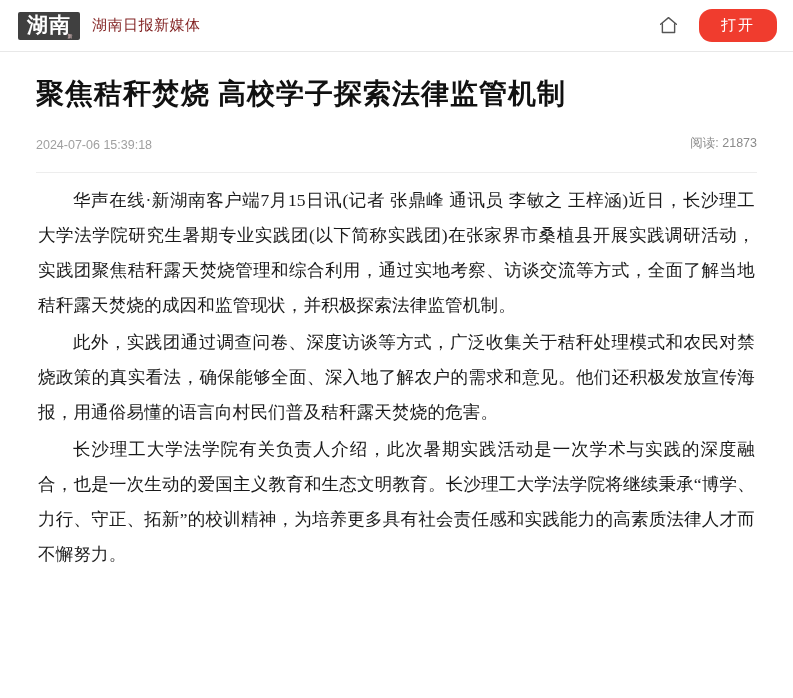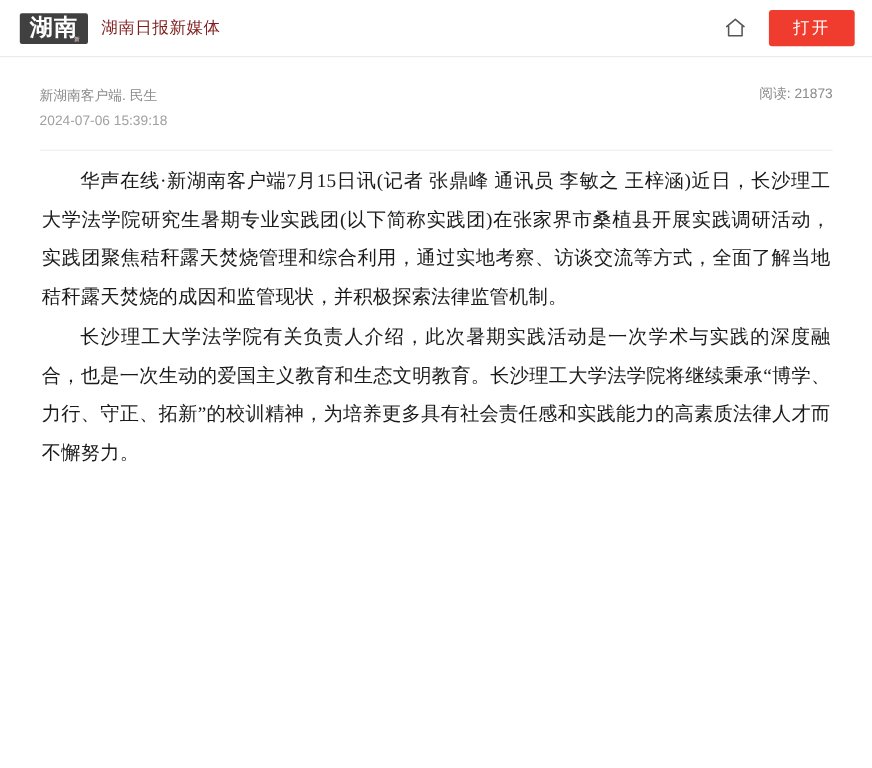--- a/index.html
+++ b/index.html
@@ -64,21 +64,21 @@
     align-items: center;
     justify-content: center;
     margin-right: 14px;
     cursor: pointer;
   }
   .open-btn {
     background: #f03c2e;
     color: #fff;
     font-size: 15px;
     border: none;
-    border-radius: 3px;
+    border-radius: 13px;
     padding: 7px 22px;
     cursor: pointer;
     letter-spacing: 2px;
     font-family: Liberation Sans, sans-serif;
   }
 
   
   .article {
     padding: 24px 36px 0 36px;
     box-sizing: border-box;
@@ -137,30 +137,31 @@
     <svg width="21" height="21" viewBox="0 0 24 24" fill="none" stroke="#555" stroke-width="1.6" stroke-linecap="round" stroke-linejoin="round">
       <path d="M3 10.5 12 3l9 7.5"></path>
       <path d="M5 10v10h14V10"></path>
     </svg>
   </div>
   <button class="open-btn">打开</button>
 </div>
 
 <div class="article">
 
+  <h1 class="headline">聚焦秸秆焚烧 高校学子探索法律监管机制</h1>
 
   <div class="meta-row">
     <div class="meta-left-block">
-      <div class="meta-source">新湖南客户端. 民生</div>
       <div class="meta-time">2024-07-06 15:39:18</div>
     </div>
     <div class="meta-reads">阅读: 21873</div>
   </div>
 
   <hr class="divider">
 
   <div class="body-text">
     <p class="para">华声在线·新湖南客户端7月15日讯(记者 张鼎峰 通讯员 李敏之 王梓涵)近日，长沙理工大学法学院研究生暑期专业实践团(以下简称实践团)在张家界市桑植县开展实践调研活动，实践团聚焦秸秆露天焚烧管理和综合利用，通过实地考察、访谈交流等方式，全面了解当地秸秆露天焚烧的成因和监管现状，并积极探索法律监管机制。</p>
+    <p class="para">此外，实践团通过调查问卷、深度访谈等方式，广泛收集关于秸秆处理模式和农民对禁烧政策的真实看法，确保能够全面、深入地了解农户的需求和意见。他们还积极发放宣传海报，用通俗易懂的语言向村民们普及秸秆露天焚烧的危害。</p>
     <p class="para">长沙理工大学法学院有关负责人介绍，此次暑期实践活动是一次学术与实践的深度融合，也是一次生动的爱国主义教育和生态文明教育。长沙理工大学法学院将继续秉承“博学、力行、守正、拓新”的校训精神，为培养更多具有社会责任感和实践能力的高素质法律人才而不懈努力。</p>
 
   </div>
 
 </div>
 
 </body></html>

